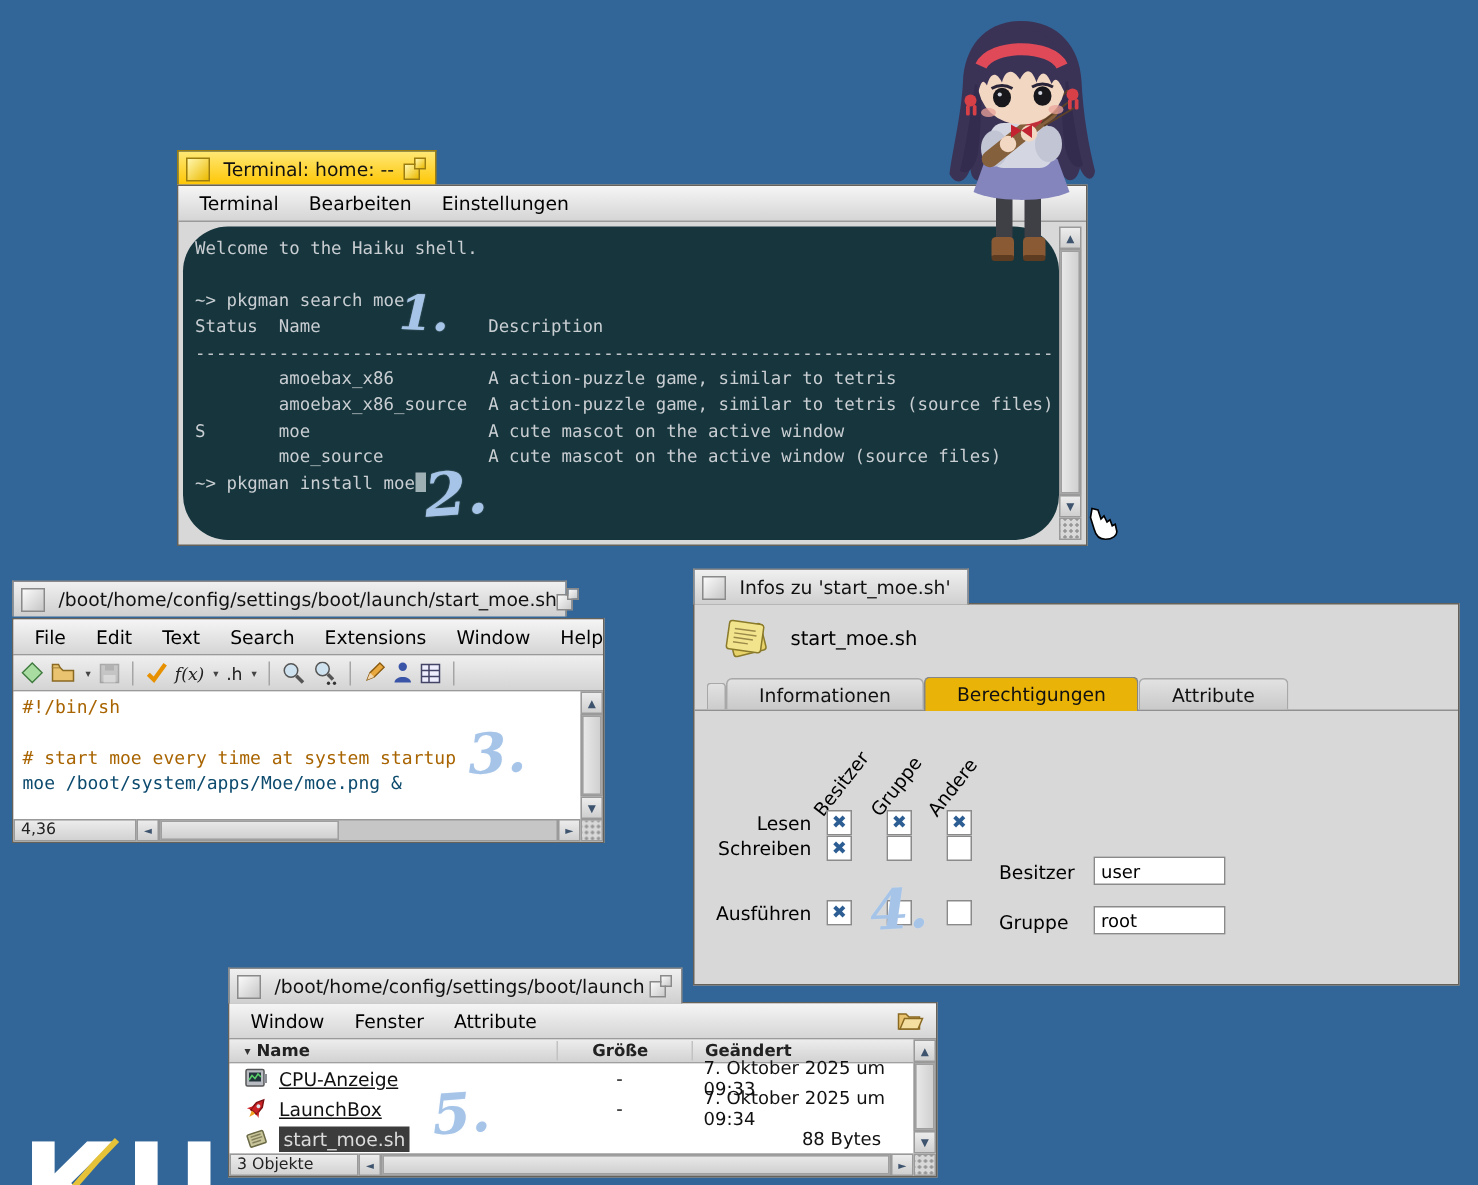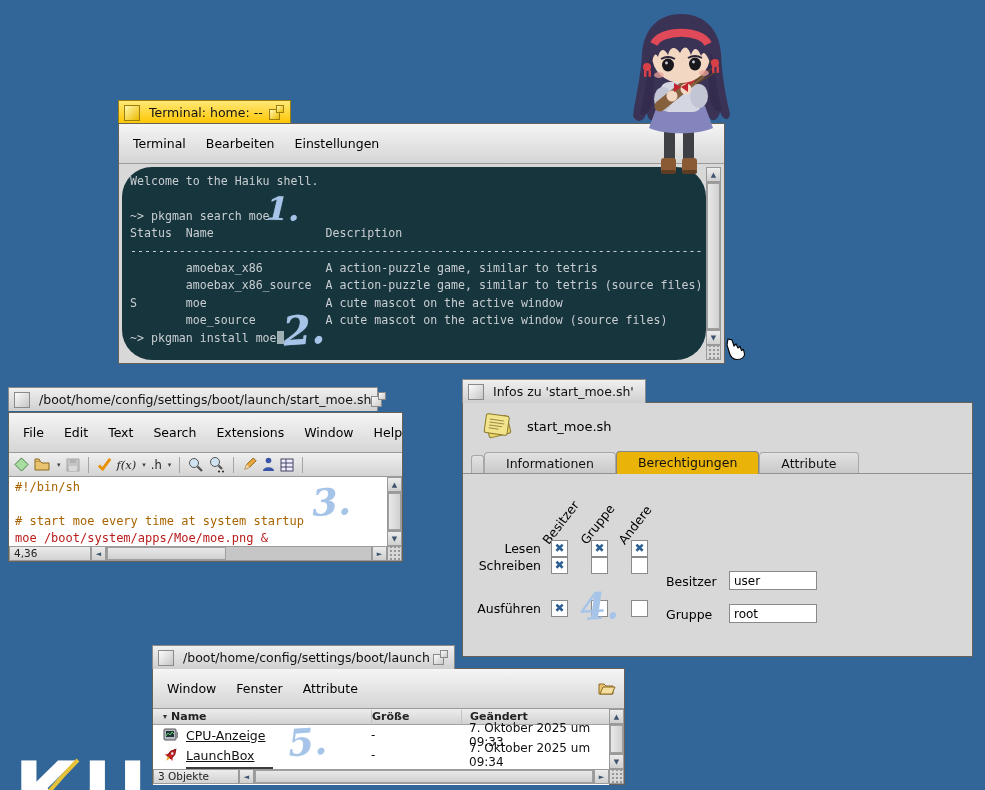--- a/index.html
+++ b/index.html
@@ -12,21 +12,21 @@
   .tab.active{background:linear-gradient(#ffe876,#fec500);border-color:#9c7d10;}
   .tab.inactive{background:linear-gradient(#f0f0f0,#cfcfcf);}
   .closebox{width:14px;height:14px;margin:0 9px 0 5px;border:1px solid #8a8a8a;background:linear-gradient(135deg,#fbfbfb,#c6c6c6);flex:0 0 auto;}
   .tab.active .closebox{border-color:#9c7d10;background:linear-gradient(135deg,#fff7ae,#ecba00);}
   .tab-title{font-size:12.5px;color:#111;white-space:nowrap;}
   .zoombox{margin-left:auto;margin-right:6px;position:relative;width:15px;height:15px;flex:0 0 auto;}
   .zoombox .sq1{position:absolute;left:0;bottom:0;width:9px;height:9px;border:1px solid #8a8a8a;background:linear-gradient(135deg,#fafafa,#cacaca);}
   .zoombox .sq2{position:absolute;right:0;top:0;width:6px;height:6px;border:1px solid #8a8a8a;background:linear-gradient(135deg,#fafafa,#cacaca);}
   .tab.active .zoombox .sq1,.tab.active .zoombox .sq2{border-color:#9c7d10;background:linear-gradient(135deg,#fff7ae,#ecba00);}
 
-  .menubar{height:40px;background:linear-gradient(#f5f5f5,#d5d5d5);border-bottom:1px solid #9a9a9a;display:flex;align-items:center;padding:0 4px;box-sizing:border-box;flex:0 0 auto;}
+  .menubar{height:24px;background:linear-gradient(#f5f5f5,#d5d5d5);border-bottom:1px solid #9a9a9a;display:flex;align-items:center;padding:0 4px;box-sizing:border-box;flex:0 0 auto;}
   .menu-item{font-size:12.5px;color:#000;padding:3px 10px;}
 
   
   .vscroll{width:15px;display:flex;flex-direction:column;flex:0 0 auto;box-sizing:border-box;}
   .sbtn{width:15px;height:15px;flex:0 0 auto;display:flex;align-items:center;justify-content:center;
         font-size:7px;color:#3e546e;background:linear-gradient(#ececec,#cfcfcf);border:1px solid #9a9a9a;box-sizing:border-box;}
   .strack{flex:1;background:#c6c6c6;border:1px solid #9a9a9a;box-sizing:border-box;position:relative;}
   .sthumb{position:absolute;left:0;top:0;right:0;bottom:0;background:linear-gradient(90deg,#e8e8e8,#d0d0d0);border:1px solid #9f9f9f;box-sizing:border-box;}
   .hthumb{background:linear-gradient(#e8e8e8,#d0d0d0);}
   .grip{width:15px;height:15px;flex:0 0 auto;background:#d8d8d8;border:1px solid #9a9a9a;box-sizing:border-box;
@@ -38,21 +38,21 @@
   .term-view pre{margin:0;font-family:"DejaVu Sans Mono","Liberation Mono",monospace;font-size:11.6px;line-height:17.4px;color:#c9ced2;}
   .term-cursor{display:inline-block;width:7px;height:13px;background:#9fb0b5;vertical-align:-2px;}
 
   
   .toolbar{height:23px;background:linear-gradient(#efefef,#d4d4d4);border-bottom:1px solid #9a9a9a;display:flex;align-items:center;padding:0 5px;gap:5px;flex:0 0 auto;}
   .tb-sep{width:1px;height:16px;background:#a5a5a5;margin:0 3px;flex:0 0 auto;}
   .tb-label{font-size:11.5px;font-style:italic;font-family:"DejaVu Serif","Liberation Serif",serif;color:#222;}
   .tb-caret{font-size:7px;color:#444;margin-left:1px;}
   .edit-body{flex:1;display:flex;min-height:0;}
   .code-area{flex:1;background:#fff;padding:2px 6px;overflow:hidden;}
-  .code-line{display:block;font-family:"DejaVu Sans Mono","Liberation Mono",monospace;font-size:12px;line-height:17px;min-height:17px;white-space:pre;color:#b91c1c;}
+  .code-line{display:block;font-family:"DejaVu Sans Mono","Liberation Mono",monospace;font-size:12px;line-height:17px;min-height:17px;white-space:pre;color:#0c4a6e;}
   .code-line.comment{color:#a86400;}
   .statusbar{height:15px;display:flex;flex:0 0 auto;background:#d8d8d8;}
   .posbox{width:82px;flex:0 0 auto;border:1px solid #9a9a9a;box-sizing:border-box;background:linear-gradient(#ececec,#d2d2d2);font-size:10.5px;color:#222;padding:0 4px;line-height:13px;}
 
   
   .info-head{height:46px;display:flex;align-items:center;gap:12px;padding-left:16px;}
   .info-filename{font-size:13px;color:#000;}
   .tabs-row{display:flex;align-items:flex-end;height:24px;border-bottom:1px solid #909090;padding-left:8px;}
   .tab-stub{width:11px;height:17px;border:1px solid #a8a8a8;border-bottom:none;border-radius:3px 3px 0 0;background:linear-gradient(#e2e2e2,#cccccc);}
   .itab{font-size:12.5px;color:#111;padding:3px 21px 2px;border:1px solid #a8a8a8;border-bottom:none;border-radius:4px 4px 0 0;background:linear-gradient(#e2e2e2,#c9c9c9);}
@@ -63,21 +63,21 @@
   .perm-row-label{width:78px;text-align:right;font-size:12.5px;color:#000;margin-right:10px;}
   .chk{width:15px;height:15px;border:1px solid #8a8a8a;background:#fff;margin-right:23px;display:flex;align-items:center;justify-content:center;box-sizing:content-box;}
   .chk span{font-size:12px;font-weight:bold;color:#2d5e93;line-height:15px;}
   .owner-label{position:absolute;font-size:12.5px;color:#000;}
   .perm-input{position:absolute;width:78px;height:17px;border:1px solid #8a8a8a;background:#fff;font-family:"DejaVu Sans","Liberation Sans",sans-serif;font-size:12px;padding:0 4px;}
 
   
   .tracker-main{flex:1;display:flex;flex-direction:column;min-width:0;}
   .list-header{height:15px;display:flex;align-items:center;background:linear-gradient(#ededed,#d2d2d2);border-bottom:1px solid #a0a0a0;font-size:11px;font-weight:bold;color:#222;flex:0 0 auto;}
   .col-name{flex:1;display:flex;align-items:center;padding-left:10px;min-width:0;}
-  .col-size{width:90px;text-align:left;padding-right:6px;border-left:1px solid #c2c2c2;flex:0 0 auto;box-sizing:border-box;}
+  .col-size{width:90px;text-align:center;padding-right:6px;border-left:1px solid #c2c2c2;flex:0 0 auto;box-sizing:border-box;}
   .col-date{width:148px;padding-left:8px;border-left:1px solid #c2c2c2;flex:0 0 auto;box-sizing:border-box;}
   .sort-arrow{font-size:8px;color:#333;margin-right:4px;}
   .rows-wrap{flex:1;background:#fff;}
   .trow{height:20px;display:flex;align-items:center;font-size:12.5px;color:#111;}
   .trow .col-size,.trow .col-date{border-left:none;font-size:12px;}
   .file-icon{width:16px;height:16px;margin-right:7px;flex:0 0 auto;}
   .fname{white-space:nowrap;}
   .fname.symlink{text-decoration:underline;}
   .fname.selected{background:#3c3c3c;color:#dcdcdc;padding:1px 3px;text-decoration:none;}
 

